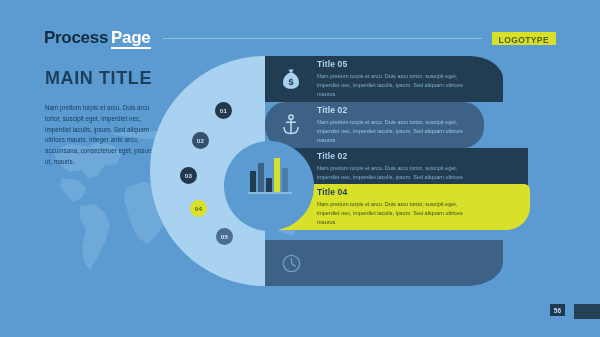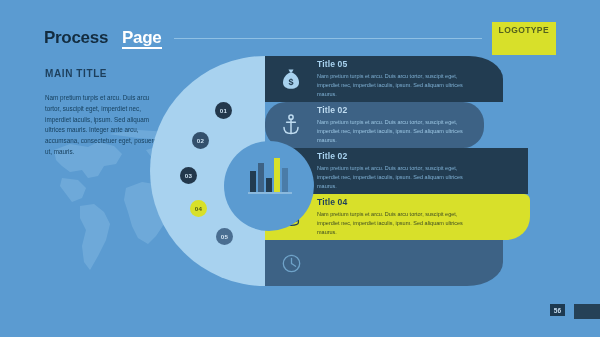--- a/index.html
+++ b/index.html
@@ -35,48 +35,48 @@
   #brand {
     font-size: 17px; font-weight: bold;
     letter-spacing: -.3px;
     white-space: nowrap;
   }
   #brand .w1 { color: #132c3f; }
   #brand .w2 {
     color: #ffffff;
     border-bottom: 2px solid #ffffff;
     padding-bottom: 0px;
-    margin-left: 14px;
+    margin-left: 3px;
   }
   #headrule {
     flex: 1;
     height: 1px;
     background: #8fc0e4;
     margin: 0 10px 0 12px;
     align-self: center;
   }
   #logotype {
     background: #d8e02a;
     color: #54611d;
     font-size: 8.5px;
     font-weight: bold;
     letter-spacing: .4px;
-    padding: 3px 7px 20px 7px;
+    padding: 3px 7px 0 7px;
     white-space: nowrap;
   }
 
   
   #leftcol {
     position: absolute;
     left: 45px; top: 68px;
     width: 118px;
   }
   #maintitle {
     color: #1d3f5c;
-    font-size: 10px;
+    font-size: 18px;
     font-weight: bold;
     letter-spacing: .6px;
     margin-bottom: 14px;
   }
   #maindesc {
     color: #17405e;
     font-size: 6.3px;
     line-height: 1.72;
   }
   #halfdisc-clip {
@@ -266,21 +266,21 @@
           <circle cx="12.3" cy="7.6" r="5.3"></circle>
           <line x1="8.3" y1="11.5" x2="3.2" y2="17"></line>
         </svg>
       </div>
       <div class="row-body">
         <div class="row-title">Title 02</div>
         <div class="row-desc">Nam pretium turpis et arcu. Duis arcu tortor, suscipit eget, imperdiet nec, imperdiet iaculis, ipsum. Sed aliquam ultrices maurus.</div>
       </div>
     </div>
 
-    <div class="row accent" id="row3" style="top:138px;width:265px;border-top-right-radius:6px;border-bottom-right-radius:24px 23px;">
+    <div class="row accent" id="row3" style="top:128px;width:265px;border-top-right-radius:6px;border-bottom-right-radius:24px 23px;">
       <div class="row-icon">
         <svg width="22" height="20" viewBox="0 0 22 20" fill="none" stroke="#1d3f5c" stroke-width="1.3">
           <ellipse cx="11" cy="4.4" rx="7.4" ry="2.7"></ellipse>
           <path d="M3.6 4.4 L3.6 8.2 C3.6 9.7 6.9 10.9 11 10.9 C15.1 10.9 18.4 9.7 18.4 8.2 L18.4 4.4"></path>
           <path d="M3.6 8.2 L3.6 11.9 C3.6 13.4 6.9 14.6 11 14.6 C15.1 14.6 18.4 13.4 18.4 11.9 L18.4 8.2"></path>
           <path d="M3.6 11.9 L3.6 15.6 C3.6 17.1 6.9 18.3 11 18.3 C15.1 18.3 18.4 17.1 18.4 15.6 L18.4 11.9"></path>
         </svg>
       </div>
       <div class="row-body">
         <div class="row-title">Title 04</div>

